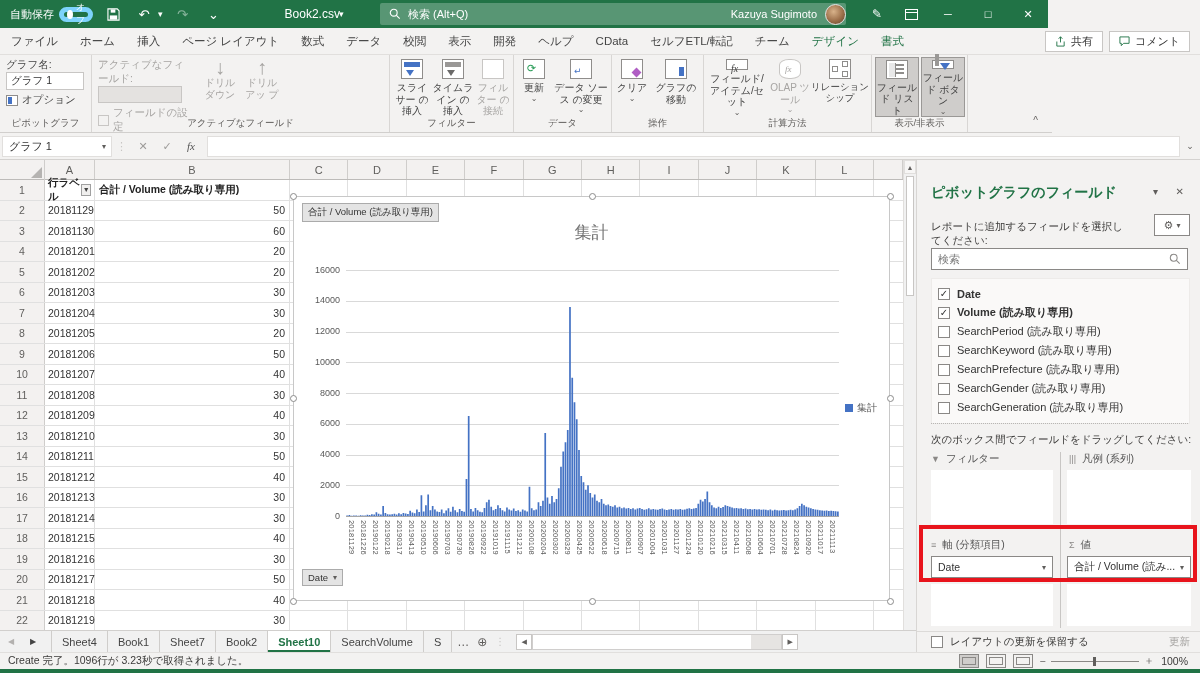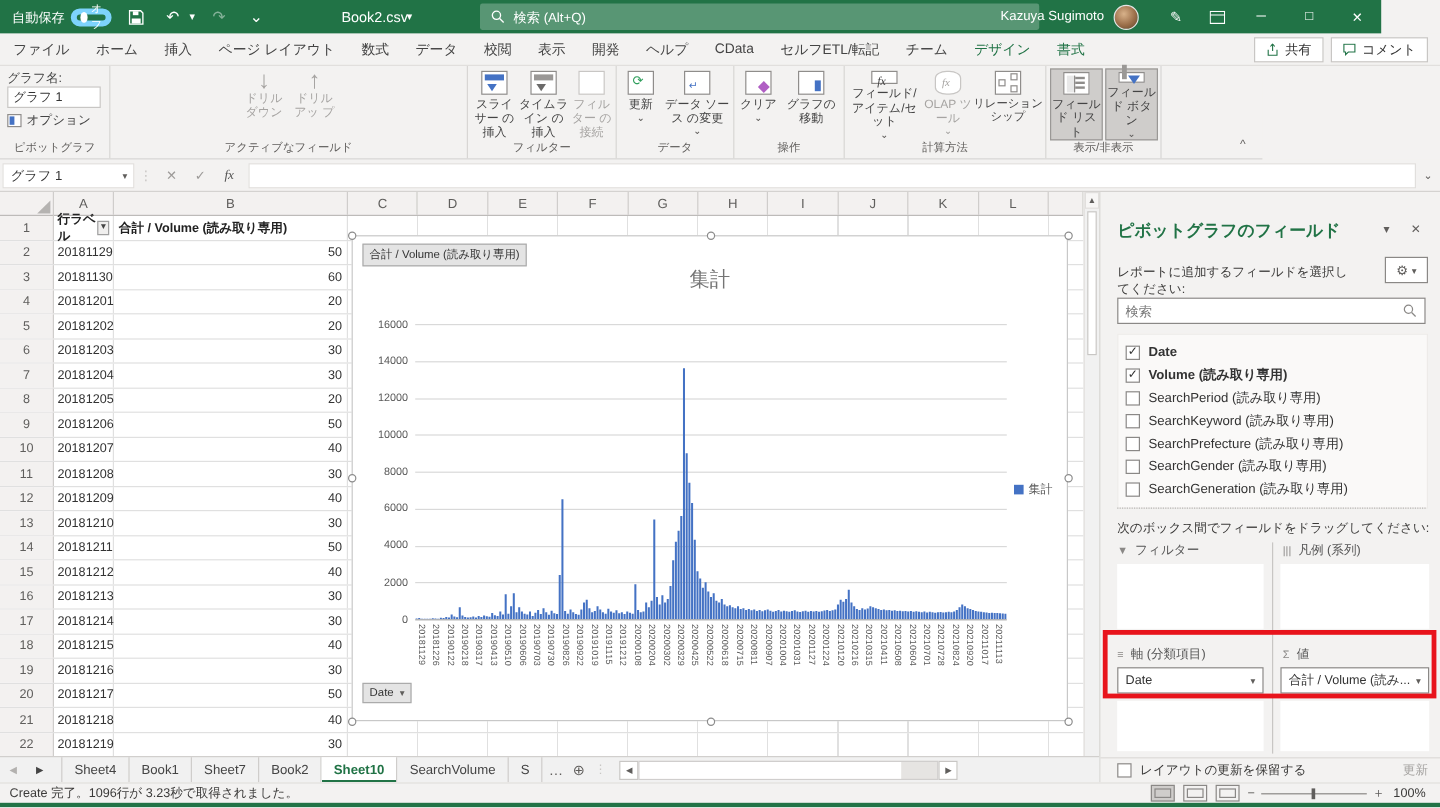--- a/index.html
+++ b/index.html
@@ -1,31 +1,31 @@
 <!DOCTYPE html>
 <html><head>
 <meta charset="utf-8">
 <style>
   * { margin:0; padding:0; box-sizing:border-box; }
   html,body { width:1200px; height:673px; overflow:hidden; }
   body { font-family:"Liberation Sans","DejaVu Sans",sans-serif; font-size:11px; color:#333; }
   .app { position:relative; width:1200px; height:673px; background:#f3f2f1; overflow:hidden; }
 
   
-  .titlebar { position:absolute; top:0; left:0; width:1151px; height:28px; background:#217346; display:flex; align-items:center; color:#fff; }
+  .titlebar { position:absolute; top:0; left:0; width:1048px; height:28px; background:#217346; display:flex; align-items:center; color:#fff; }
   .tb-left { display:flex; align-items:center; gap:9px; padding-left:10px; }
   .autosave { display:flex; align-items:center; gap:5px; font-size:11px; }
   .toggle { width:34px; height:15px; border:5px solid #7dd3fc; border-radius:8px; position:relative; display:flex; align-items:center; }
   .toggle .knob { width:9px; height:9px; border-radius:50%; background:#fff; margin-left:3px; }
   .toggle .tstate { font-size:9px; margin-left:3px; }
   .qat-btn { width:22px; height:22px; display:flex; align-items:center; justify-content:center; font-size:13px; }
   .qat-btn.dis { opacity:.45; }
   .tb-caret { font-size:9px; margin-left:-6px; }
   .doc-title { margin-left:60px; font-size:12px; display:flex; align-items:center; gap:5px; }
-  .searchbox { position:absolute; left:400px; top:3px; width:466px; height:22px; background:rgba(255,255,255,.25); border-radius:2px; display:flex; align-items:center; gap:7px; padding-left:9px; font-size:11px; color:#fff; }
+  .searchbox { position:absolute; left:380px; top:3px; width:466px; height:22px; background:rgba(255,255,255,.25); border-radius:2px; display:flex; align-items:center; gap:7px; padding-left:9px; font-size:11px; color:#fff; }
   .tb-right { position:absolute; right:0; top:0; height:28px; display:flex; align-items:center; }
   .username { font-size:11px; margin-right:8px; }
   .avatar { width:21px; height:21px; border-radius:50%; background:radial-gradient(circle at 40% 35%, #d8b28a 0%, #9c6f4a 55%, #5d4128 100%); border:1px solid #e6e6e6; margin-right:14px; }
   .tb-icon { width:34px; height:28px; display:flex; align-items:center; justify-content:center; font-size:12px; }
   .win-btn { width:40px; height:28px; display:flex; align-items:center; justify-content:center; font-size:11px; }
 
   
   .tabrow { position:absolute; top:28px; left:0; width:1200px; height:27px; background:#f3f2f1; display:flex; align-items:stretch; border-bottom:1px solid #e1dfdd; }
   .tab { padding:0 11px; display:flex; align-items:center; font-size:11.5px; color:#444; white-space:nowrap; position:relative; }
   .tab.contextual { color:#217346; }
@@ -255,20 +255,28 @@
             <span class="bicon" style="display:inline-block;width:12px;height:11px;border:1px solid #8f8d8b;background:#fff;position:relative;">
               <span style="position:absolute;left:1px;top:1px;width:4px;height:7px;background:#4472c4;"></span>
             </span>
             <span>オプション</span>
           </div>
       </div>
       <div class="rgroup-label">ピボットグラフ</div>
     </div>
 
     <div class="rgroup" style="left:92px; width:298px;">
+      <div class="dim" style="padding:3px 6px; width:104px; float:left;">
+        <div class="smalltext">アクティブなフィールド:</div>
+        <div class="gray-input"></div>
+        <div class="miniBtn">
+            <span style="display:inline-block;width:12px;height:11px;border:1px solid #c8c6c4;"></span>
+            <span>フィールドの設定</span>
+          </div>
+      </div>
       <div class="bigbtn dim" style="left:108px; width:40px;">
           <span class="arrow-glyph">↓</span>
           <span>ドリル ダウン</span>
         </div>
       <div class="bigbtn dim" style="left:150px; width:40px;">
           <span class="arrow-glyph">↑</span>
           <span>ドリルアッ プ</span>
         </div>
       <div class="rgroup-label">アクティブなフィールド</div>
     </div>

